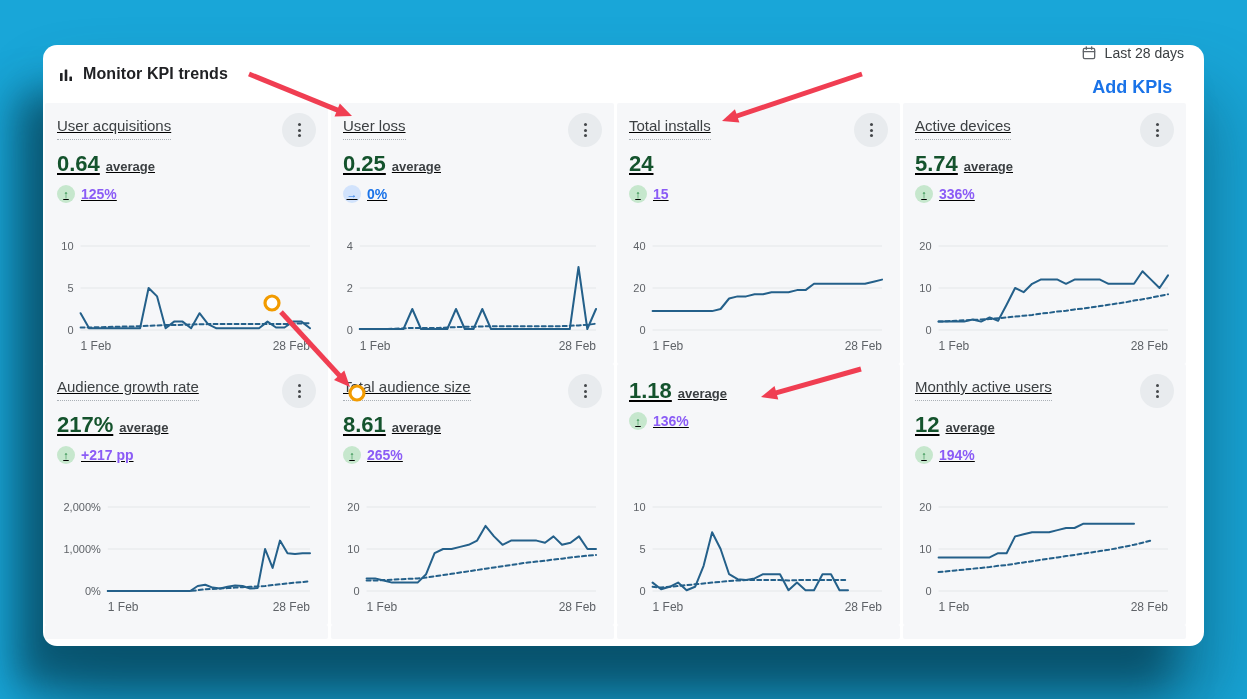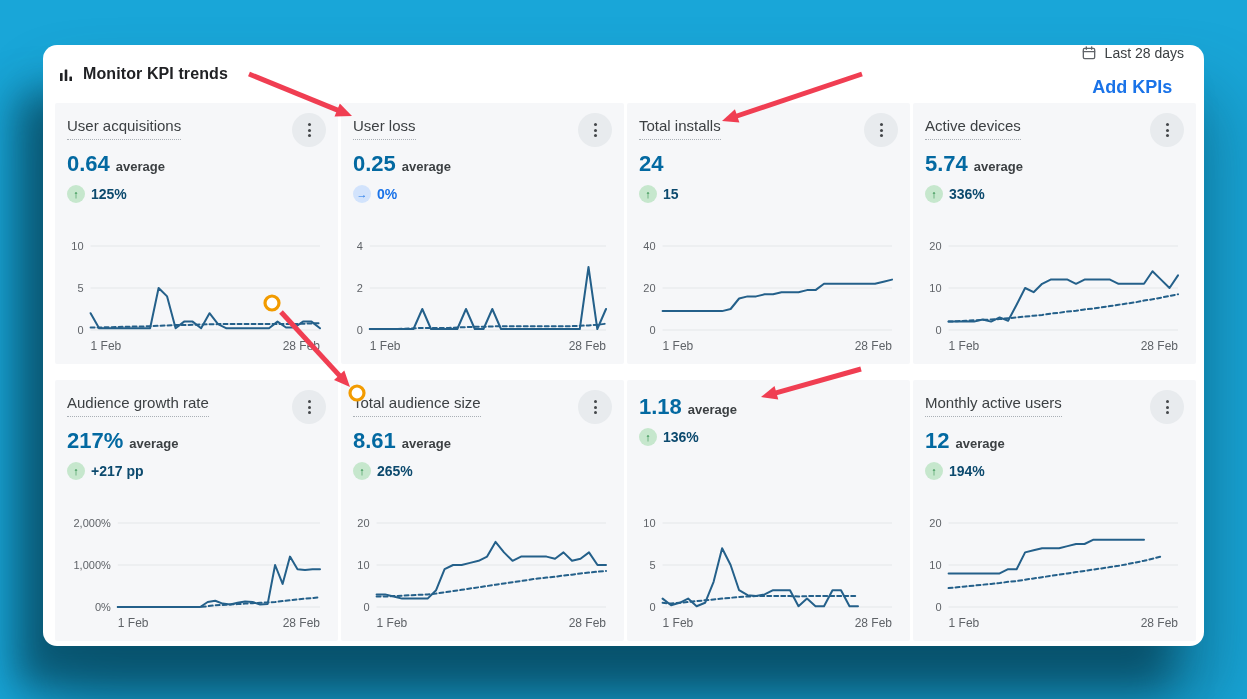--- a/index.html
+++ b/index.html
@@ -19,50 +19,50 @@
     height:58px; display:flex; padding:0 20px 0 16px;
   }
   .header-left { display:flex; align-items:center; gap:9px; }
   .header-title { font-size:16px; font-weight:700; color:#202124; letter-spacing:.1px; }
   .header-right { margin-left:auto; display:flex; align-items:center; gap:16px;flex-direction:column; }
   .date-range { display:flex; align-items:center; gap:8px; font-size:14px; color:#3c4043; cursor:pointer; }
   .add-kpis { font-size:18px; font-weight:700; color:#1a73e8; cursor:pointer; }
   
   .grid {
     display:grid; grid-template-columns:repeat(4,283px); grid-template-rows:261px 261px 14px;
-    gap:16px 3px; padding-left:12px;
+    gap:0 3px; padding-left:2px;text-decoration:underline;
   }
   .kpi-card {
     background:#f6f7f9; border-radius:2px; padding:10px 12px 6px 12px;
     display:flex; flex-direction:column;
   }
   .card-stub { background:#f6f7f9; border-radius:2px; }
   .card-top { display:flex; align-items:flex-start; justify-content:space-between; }
   .card-title {
     font-size:15px; color:#3c4043; padding-bottom:3px; margin-top:4px;
     border-bottom:1.5px dotted #aab0b6; cursor:pointer; line-height:1.25;
   }
   .kebab-btn {
     width:34px; height:34px; border-radius:50%; background:#e8ebee; border:none;
     display:flex; align-items:center; justify-content:center; flex-direction:column; gap:2.5px;
     cursor:pointer; flex:none;
   }
   .kebab-btn i { width:3px; height:3px; border-radius:50%; background:#44474a; display:block; }
   .card-value-row { margin-top:4px; display:flex; align-items:baseline; gap:6px; }
-  .card-value { font-size:22px; font-weight:700; color:#0369a1; }
+  .card-value { font-size:22px; font-weight:700; color:#14532d; }
   .card-suffix { font-size:13px; font-weight:700; color:#3c4043; }
   .badge { margin-top:8px; display:flex; align-items:center; gap:6px; }
   .badge-circle {
     width:18px; height:18px; border-radius:50%;
     display:flex; align-items:center; justify-content:center;
     font-size:11px; font-weight:700; line-height:1;
   }
   .badge-label { font-size:14px; font-weight:700; }
   .badge--green .badge-circle { background:#c6e7cd; color:#188038; }
-  .badge--green .badge-label  { color:#0c4a6e; }
+  .badge--green .badge-label  { color:#8b5cf6; }
   .badge--blue .badge-circle  { background:#d2e3fc; color:#1a73e8; }
   .badge--blue .badge-label   { color:#1a73e8; }
   .chart-wrap { margin-top:auto; }
   .chart-wrap svg { display:block; }
   #annotations { position:absolute; left:0; top:0; z-index:10; pointer-events:none; }
 </style>
 </head>
 <body>
 
 <div class="panel">

